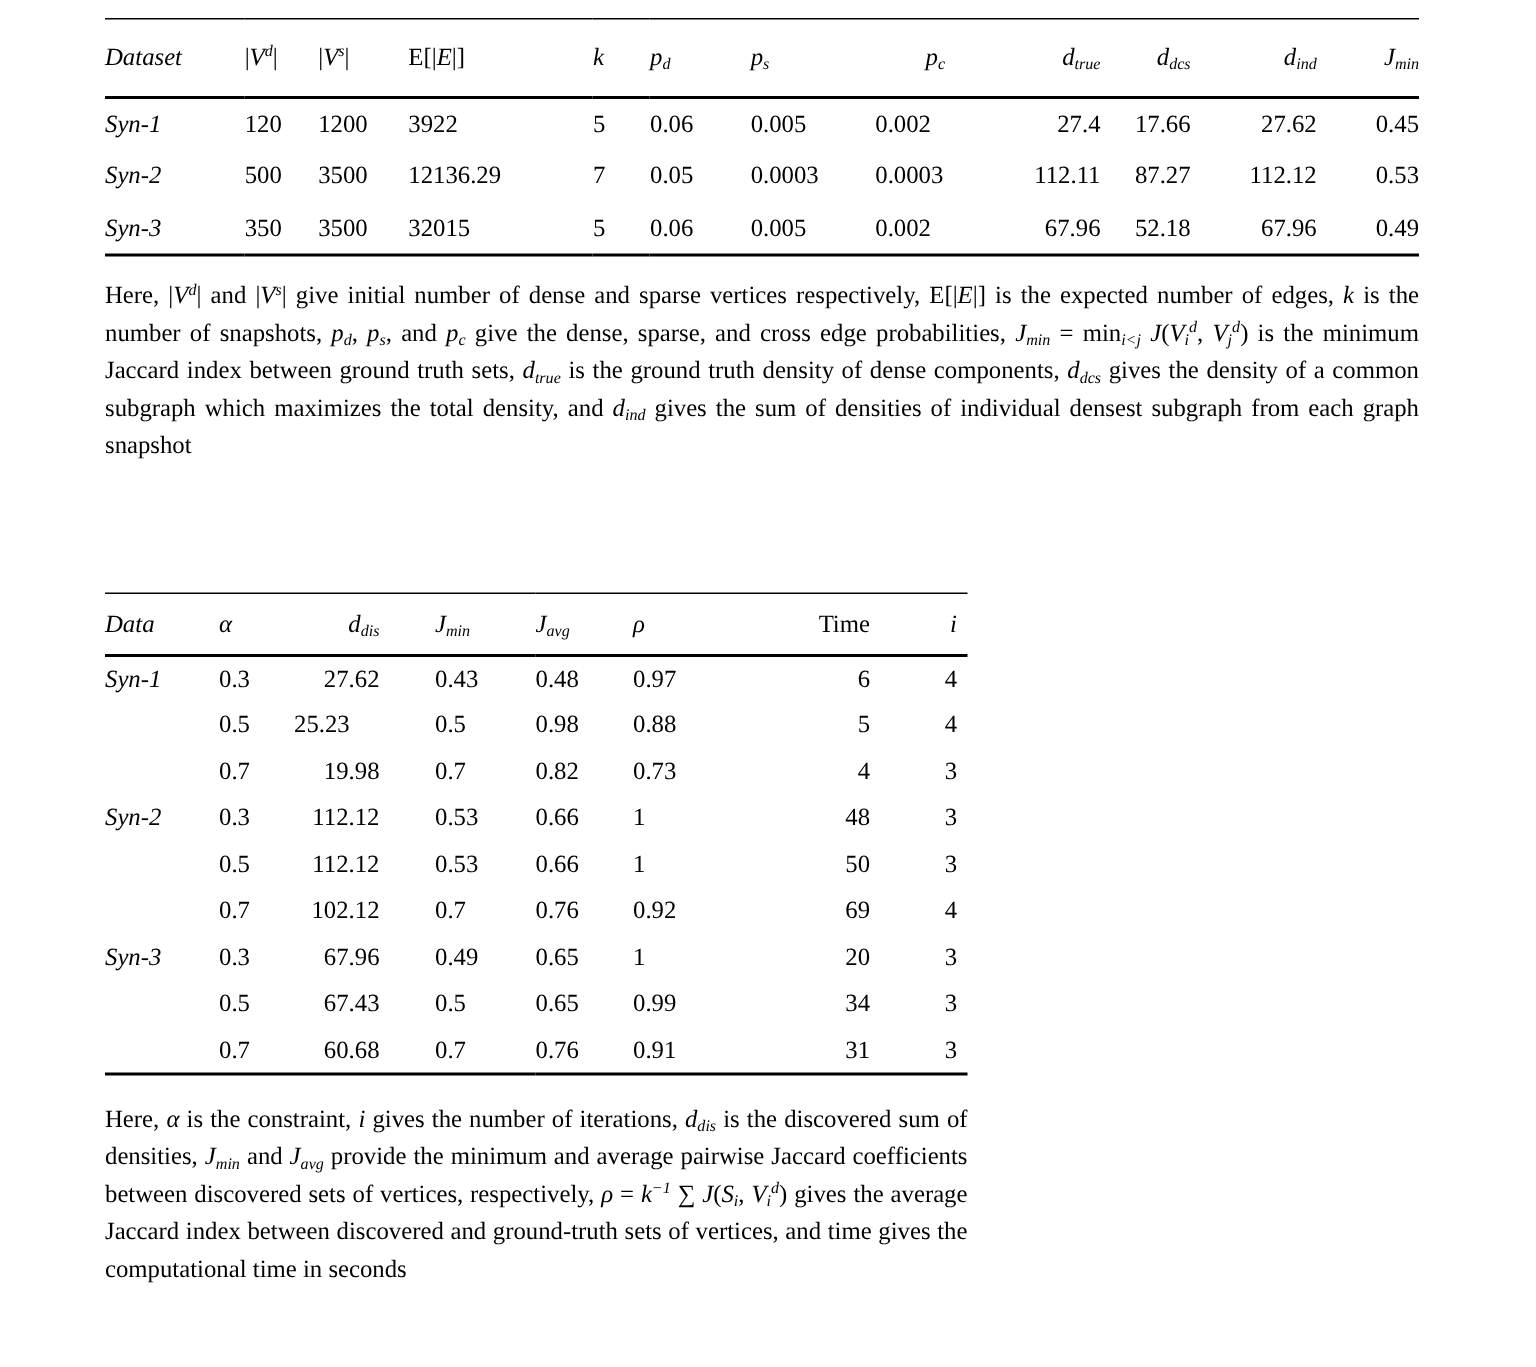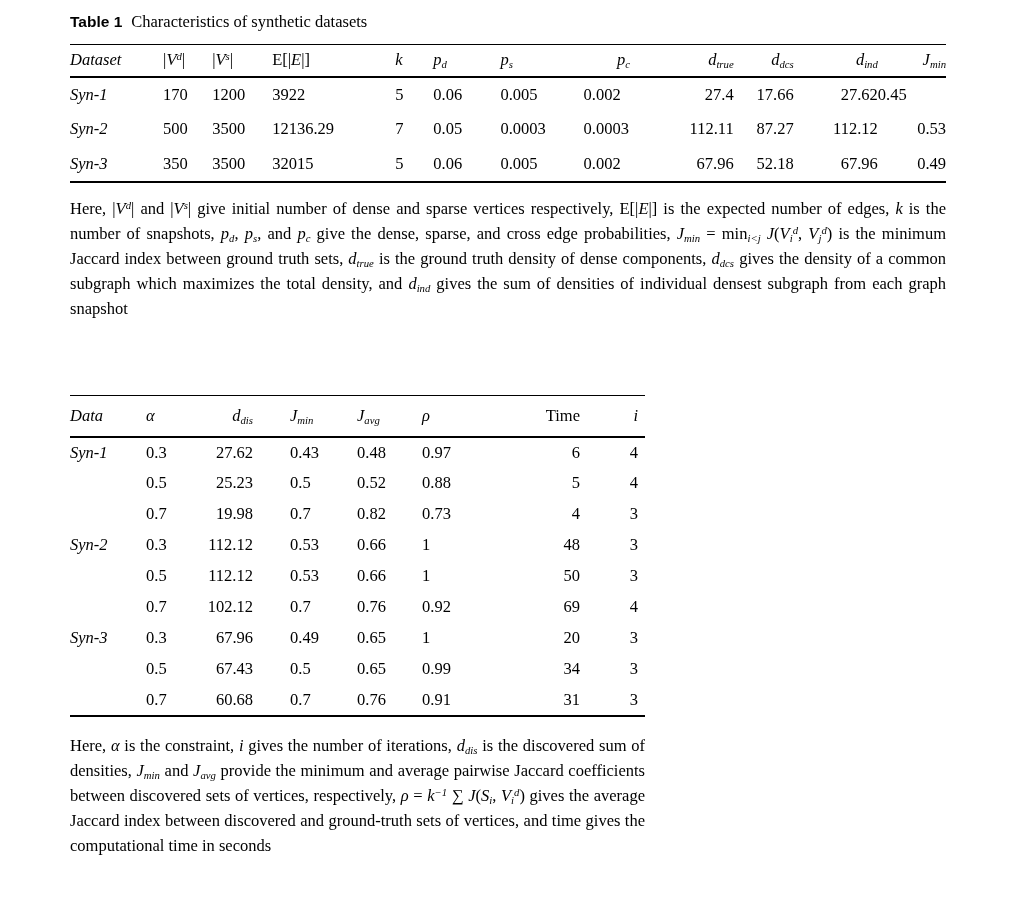--- a/index.html
+++ b/index.html
@@ -42,21 +42,21 @@
     padding:0;
     vertical-align:middle;
     white-space:nowrap;
     overflow:visible;
     box-sizing:border-box;
   }
   
   .t1-block{position:absolute;left:70px;top:12px;width:876px;}
   .t1-caption{line-height:20px;margin-bottom:12px;}
   #table1{width:876px;margin-bottom:13px;}
-  #table1 th{height:32px;}
+  #table1 th{height:52px;}
   #table1 td{height:35px;}
   
   .t2-block{position:absolute;left:70px;top:393px;width:876px;display:flex;}
   .t2-caption{
     width:301px;
     padding-top:5px;
     padding-right:28px;
     box-sizing:border-box;
     font-size:16.5px;
     line-height:25px;
@@ -65,23 +65,20 @@
   #table2{width:575px;margin-top:2px;margin-bottom:16px;}
   #table2 th{height:41px;}
   #table2 td{height:31px;}
 </style>
 </head>
 <body>
 
 <div class="page">
 
   <section class="t1-block">
-    <div class="t1-caption">
-      <span class="tlabel">Table 1</span><span class="caption-text">Characteristics of synthetic datasets</span>
-    </div>
     <table id="table1">
         <colgroup>
           <col style="width: 93px;">
           <col style="width: 49px;">
           <col style="width: 60px;">
           <col style="width: 123px;">
           <col style="width: 38px;">
           <col style="width: 67px;">
           <col style="width: 83px;">
           <col style="width: 80px;">
@@ -102,31 +99,31 @@
             <th style="text-align: center;"><i>p</i><sub>c</sub></th>
             <th style="text-align: right;"><i>d</i><sub>true</sub></th>
             <th style="text-align: right;"><i>d</i><sub>dcs</sub></th>
             <th style="text-align: right;"><i>d</i><sub>ind</sub></th>
             <th style="text-align: right;"><i>J</i><sub>min</sub></th>
           </tr>
         </thead>
         <tbody>
           <tr>
             <td style="text-align: left;"><i>Syn-1</i></td>
-            <td style="text-align: left;">170</td>
+            <td style="text-align: left;">120</td>
             <td style="text-align: left;">1200</td>
             <td style="text-align: left;">3922</td>
             <td style="text-align: left;">5</td>
             <td style="text-align: left;">0.06</td>
             <td style="text-align: left;">0.005</td>
             <td style="text-align: left;">0.002</td>
             <td style="text-align: right;">27.4</td>
             <td style="text-align: right;">17.66</td>
             <td style="text-align: right;">27.62</td>
-            <td style="">0.45</td>
+            <td style="text-align: right;">0.45</td>
           </tr>
           <tr>
             <td style="text-align: left;"><i>Syn-2</i></td>
             <td style="text-align: left;">500</td>
             <td style="text-align: left;">3500</td>
             <td style="text-align: left;">12136.29</td>
             <td style="text-align: left;">7</td>
             <td style="text-align: left;">0.05</td>
             <td style="text-align: left;">0.0003</td>
             <td style="text-align: left;">0.0003</td>
@@ -186,23 +183,23 @@
               <td style="text-align: right; padding-right: 37px;">27.62</td>
               <td style="text-align: left;">0.43</td>
               <td style="text-align: left;">0.48</td>
               <td style="text-align: left;">0.97</td>
               <td style="text-align: right;">6</td>
               <td style="text-align: right; padding-right: 7px;">4</td>
             </tr>
             <tr>
               <td style="text-align: left;"></td>
               <td style="text-align: left;">0.5</td>
-              <td style="text-align: right; padding-right: 37px;">25.23</td>
-              <td style="text-align: left;">0.5</td>
-              <td style="text-align: left;">0.52</td>
+              <td style="text-align: left; padding-right: 37px;">25.23</td>
+              <td style="text-align: left;">0.5</td>
+              <td style="text-align: left;">0.98</td>
               <td style="text-align: left;">0.88</td>
               <td style="text-align: right;">5</td>
               <td style="text-align: right; padding-right: 7px;">4</td>
             </tr>
             <tr>
               <td style="text-align: left;"></td>
               <td style="text-align: left;">0.7</td>
               <td style="text-align: right; padding-right: 37px;">19.98</td>
               <td style="text-align: left;">0.7</td>
               <td style="text-align: left;">0.82</td>

